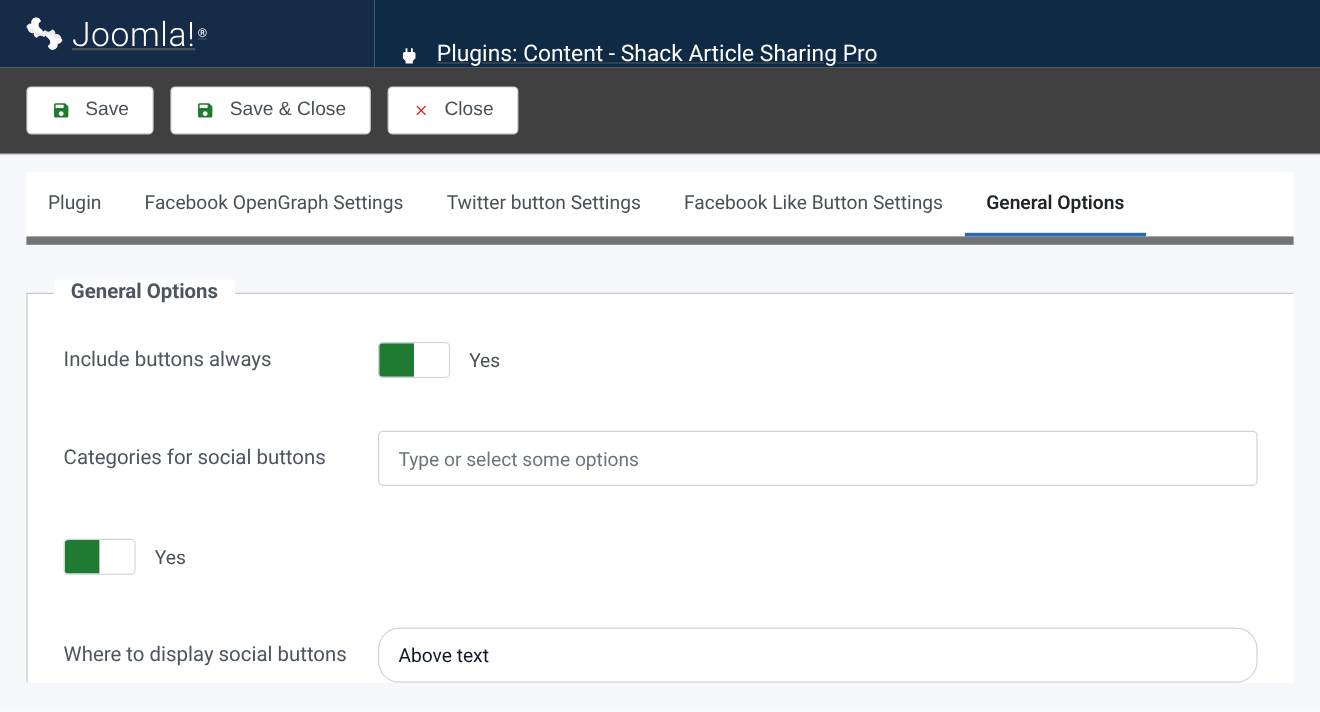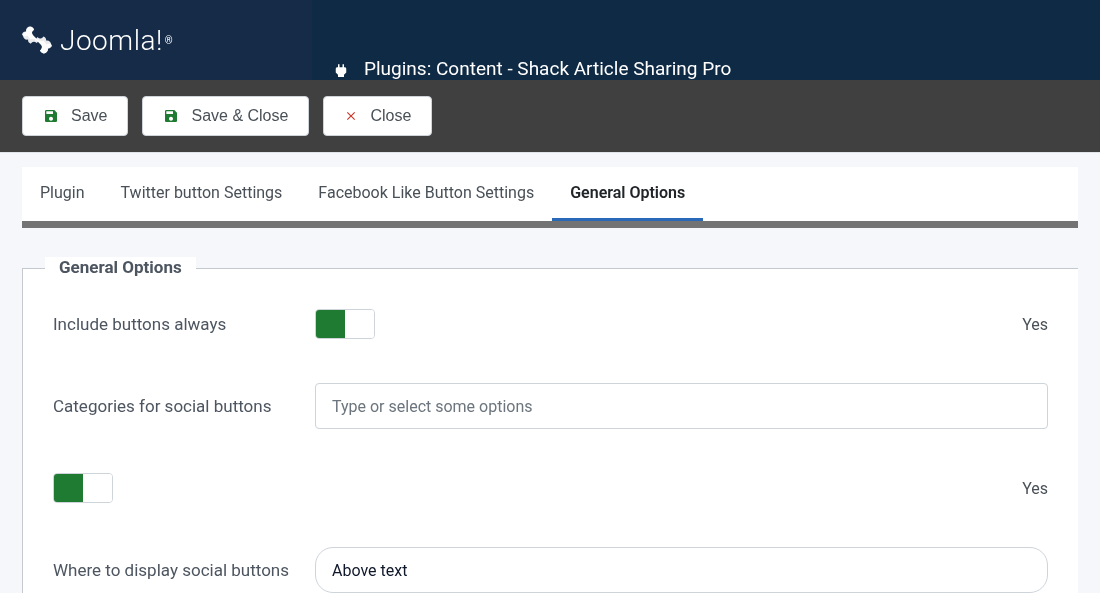--- a/index.html
+++ b/index.html
@@ -8,21 +8,22 @@
       background: #f5f7fa;
       color: #495057;
       width: 1100px;
       height: 593px;
       overflow: hidden;
     }
 
     
     .header {
       display: flex;
-      height: 80px;
+      height: 56px;
+      text-decoration: underline;
     }
     .header-brand {
       background: #152b47;
       width: 312px;
       display: flex;
       align-items: center;
       padding-left: 20px;
     }
     .joomla-logo {
       display: flex;
@@ -137,21 +138,20 @@
     .form-label {
       width: 262px;
       font-size: 17px;
       color: #4d5560;
       flex-shrink: 0;
     }
     .form-control-area {
       display: flex;
       align-items: center;
       flex: 1;
-      justify-content: space-between;
     }
 
     
     .toggle {
       width: 60px;
       height: 30px;
       border: 1px solid #ced4da;
       border-radius: 4px;
       display: flex;
       overflow: hidden;
@@ -233,20 +233,21 @@
         </svg>
     </span>
     <span>Close</span>
   </button>
 </div>
 
 <div class="content">
 
   <div class="tabs">
     <div class="tab">Plugin</div>
+    <div class="tab">Facebook OpenGraph Settings</div>
     <div class="tab">Twitter button Settings</div>
     <div class="tab">Facebook Like Button Settings</div>
     <div class="tab active">General Options</div>
   </div>
 
   <div class="fieldset" style="background:#fff;">
     <div class="fieldset-legend">General Options</div>
 
     <div class="form-row" style="margin-top:10px;">
       <div class="form-label">Include buttons always</div>

